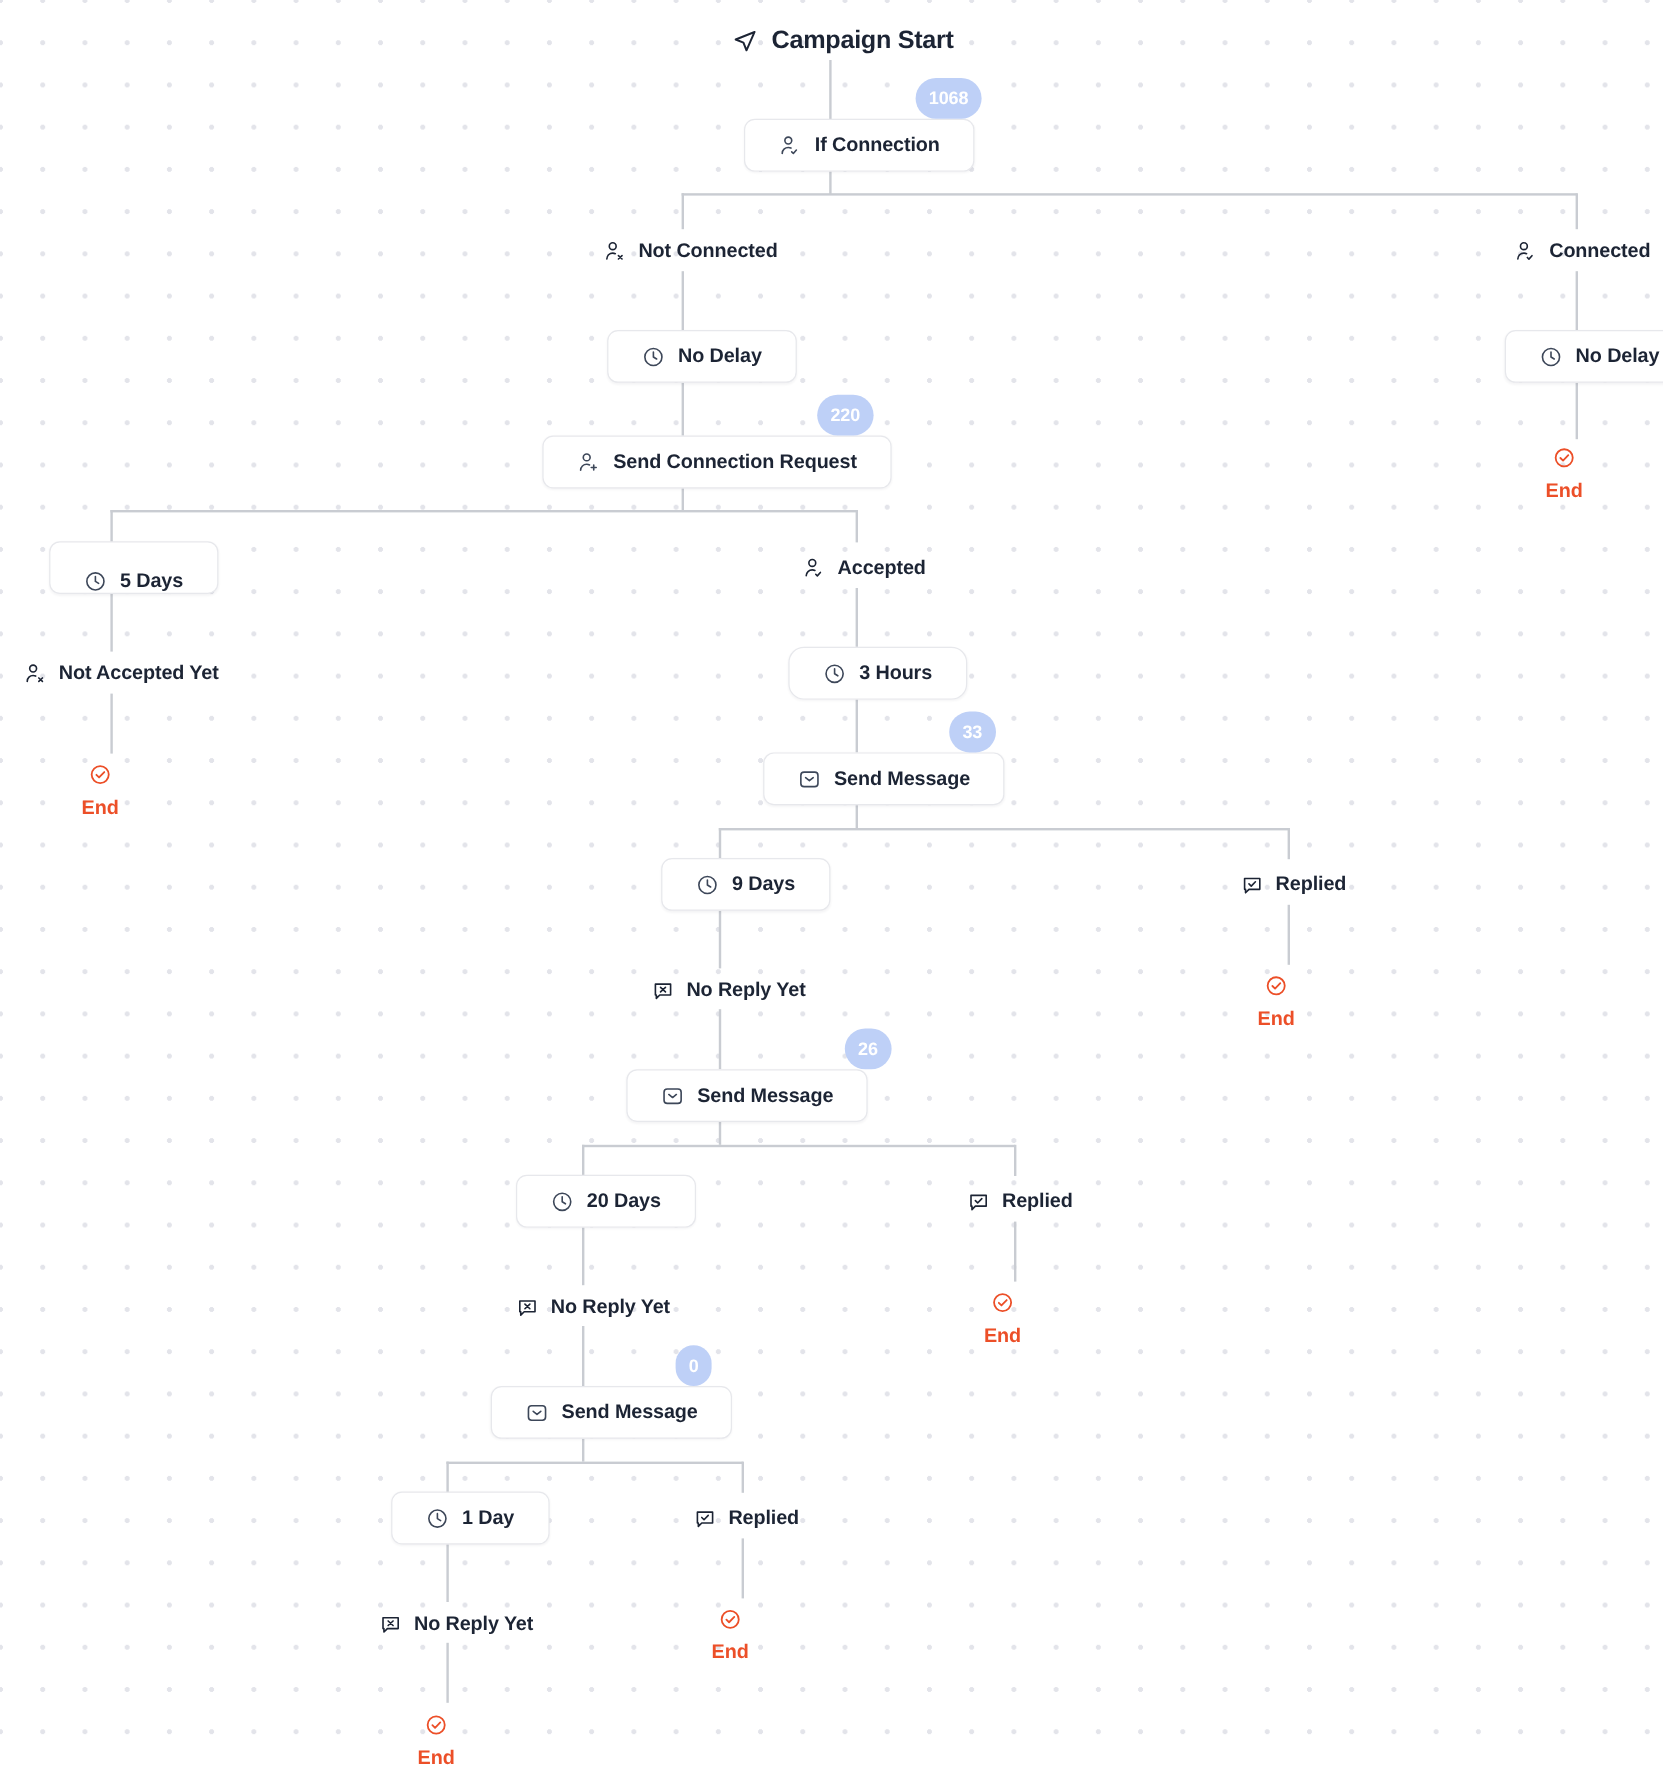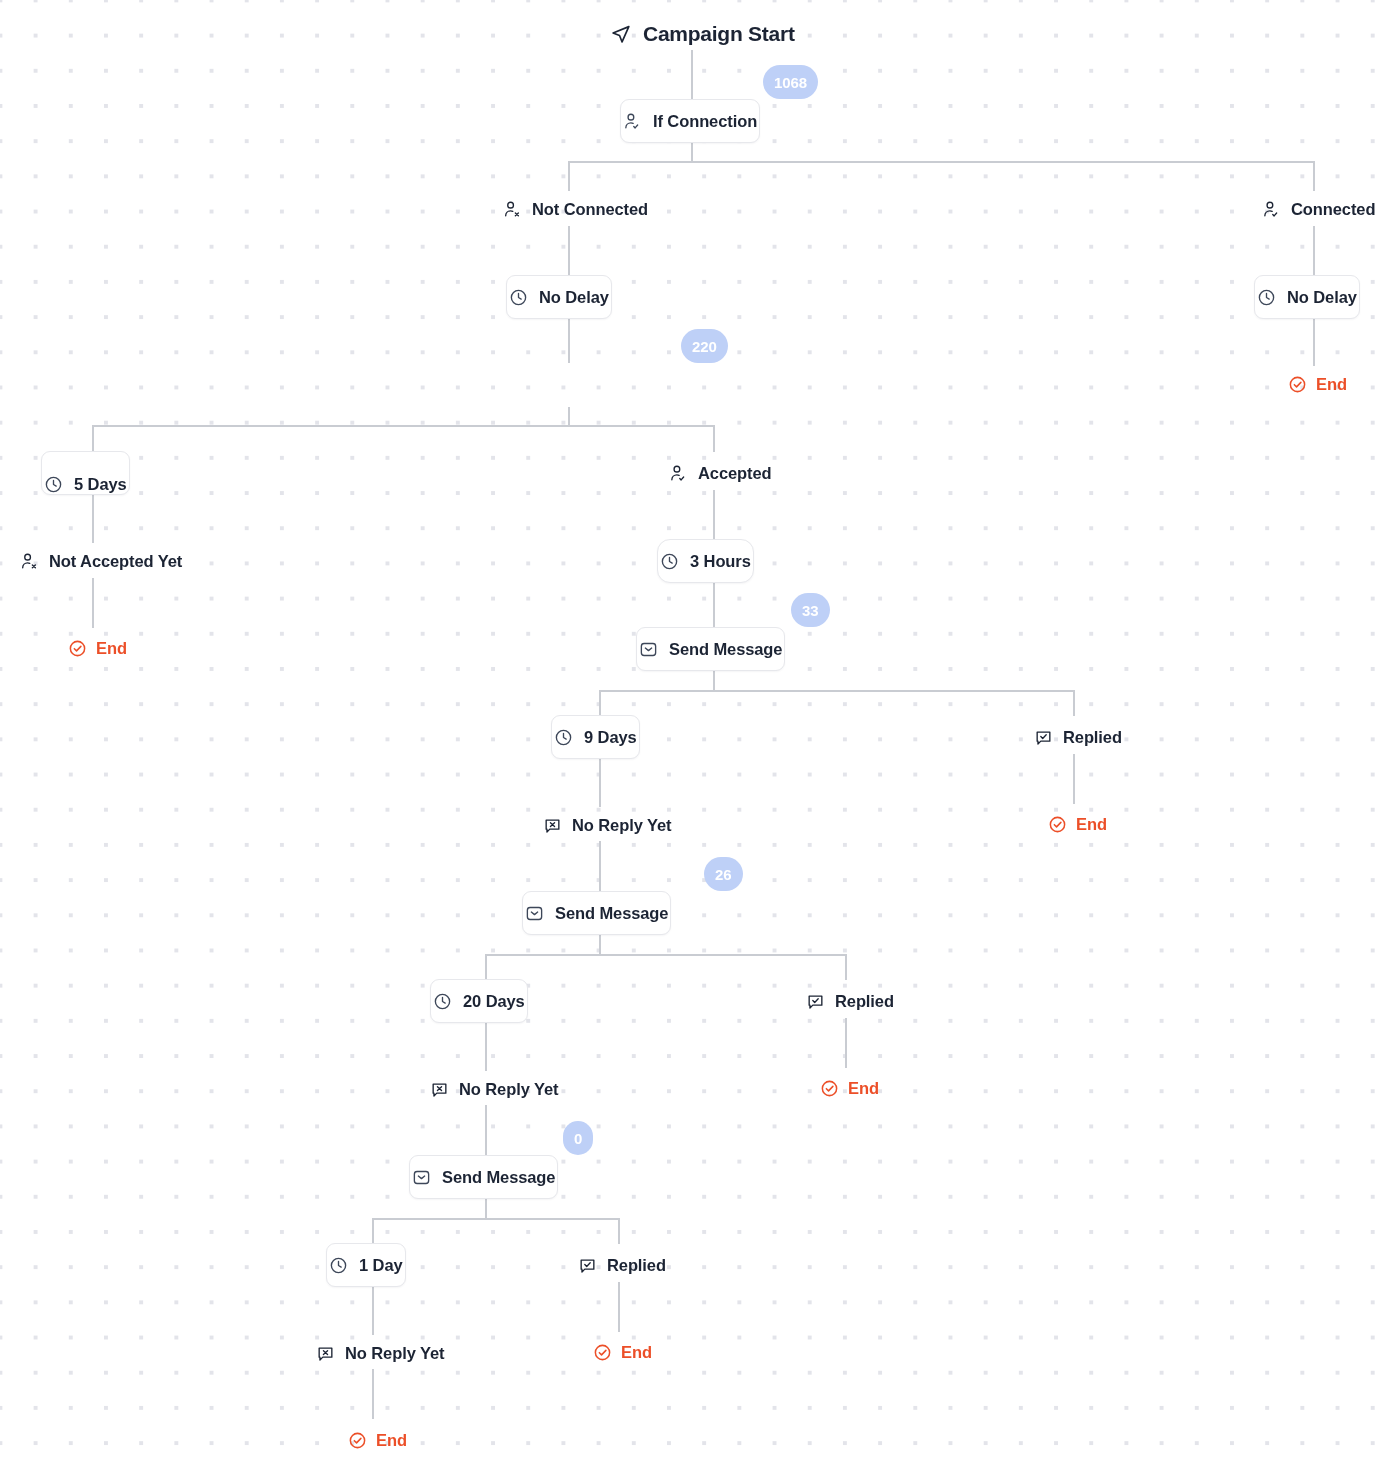--- a/index.html
+++ b/index.html
@@ -35,21 +35,21 @@
   }
 
   
   .node {
     position: absolute;
     display: flex;
     align-items: center;
     gap: 11px;
     height: 44px;
     box-sizing: border-box;
-    padding: 0 2px;
+    padding: 0 28px;
     background: #ffffff;
     border: 1px solid #e7e8ec;
     border-radius: 9px;
     box-shadow: 0 1px 2px rgba(16,24,40,0.045);
     white-space: nowrap;
     color: #1c2434;
     font-size: 16.5px;
     font-weight: 700;
     letter-spacing: -0.1px;
   }
@@ -75,20 +75,21 @@
     position: absolute;
     display: flex;
     align-items: center;
     gap: 9px;
     white-space: nowrap;
     color: #ec4f28;
     font-size: 16.5px;
     font-weight: 700;
     letter-spacing: -0.1px;
     height: 24px;
+    flex-direction: column;
   }
   .endnode .ic { display: flex; align-items: center; flex: 0 0 auto; }
 
   
   .title {
     position: absolute;
     display: flex;
     align-items: center;
     gap: 12px;
     white-space: nowrap;
@@ -216,20 +217,30 @@
   <div class="node" style="left:1254px; top:275px;">
     <span class="ic">
       <svg width="19" height="19" viewBox="0 0 24 24" fill="none" stroke="#3d4759" stroke-width="1.7" stroke-linecap="round" stroke-linejoin="round">
         <circle cx="12" cy="12" r="9"></circle>
           <path d="M12 6.8V12l3.4 2.1"></path>
       </svg>
     </span>
     <span>No Delay</span>
   </div>
 
+  <div class="node" style="left:452px; top:363px;">
+    <span class="ic">
+      <svg width="19" height="19" viewBox="0 0 24 24" fill="none" stroke="#3d4759" stroke-width="1.7" stroke-linecap="round" stroke-linejoin="round">
+        <circle cx="10" cy="6.5" r="3.6"></circle>
+          <path d="M3.6 20c0-3.6 2.9-6.2 6.4-6.2 1.1 0 2.1.2 3 .7"></path>
+          <path d="M17.4 14.6v5.2M14.8 17.2H20"></path>
+      </svg>
+    </span>
+    <span>Send Connection Request</span>
+  </div>
 
   <div class="node" style="left:41px; top:451px;align-items:flex-end;">
     <span class="ic">
       <svg width="19" height="19" viewBox="0 0 24 24" fill="none" stroke="#3d4759" stroke-width="1.7" stroke-linecap="round" stroke-linejoin="round">
         <circle cx="12" cy="12" r="9"></circle>
           <path d="M12 6.8V12l3.4 2.1"></path>
       </svg>
     </span>
     <span>5 Days</span>
   </div>

